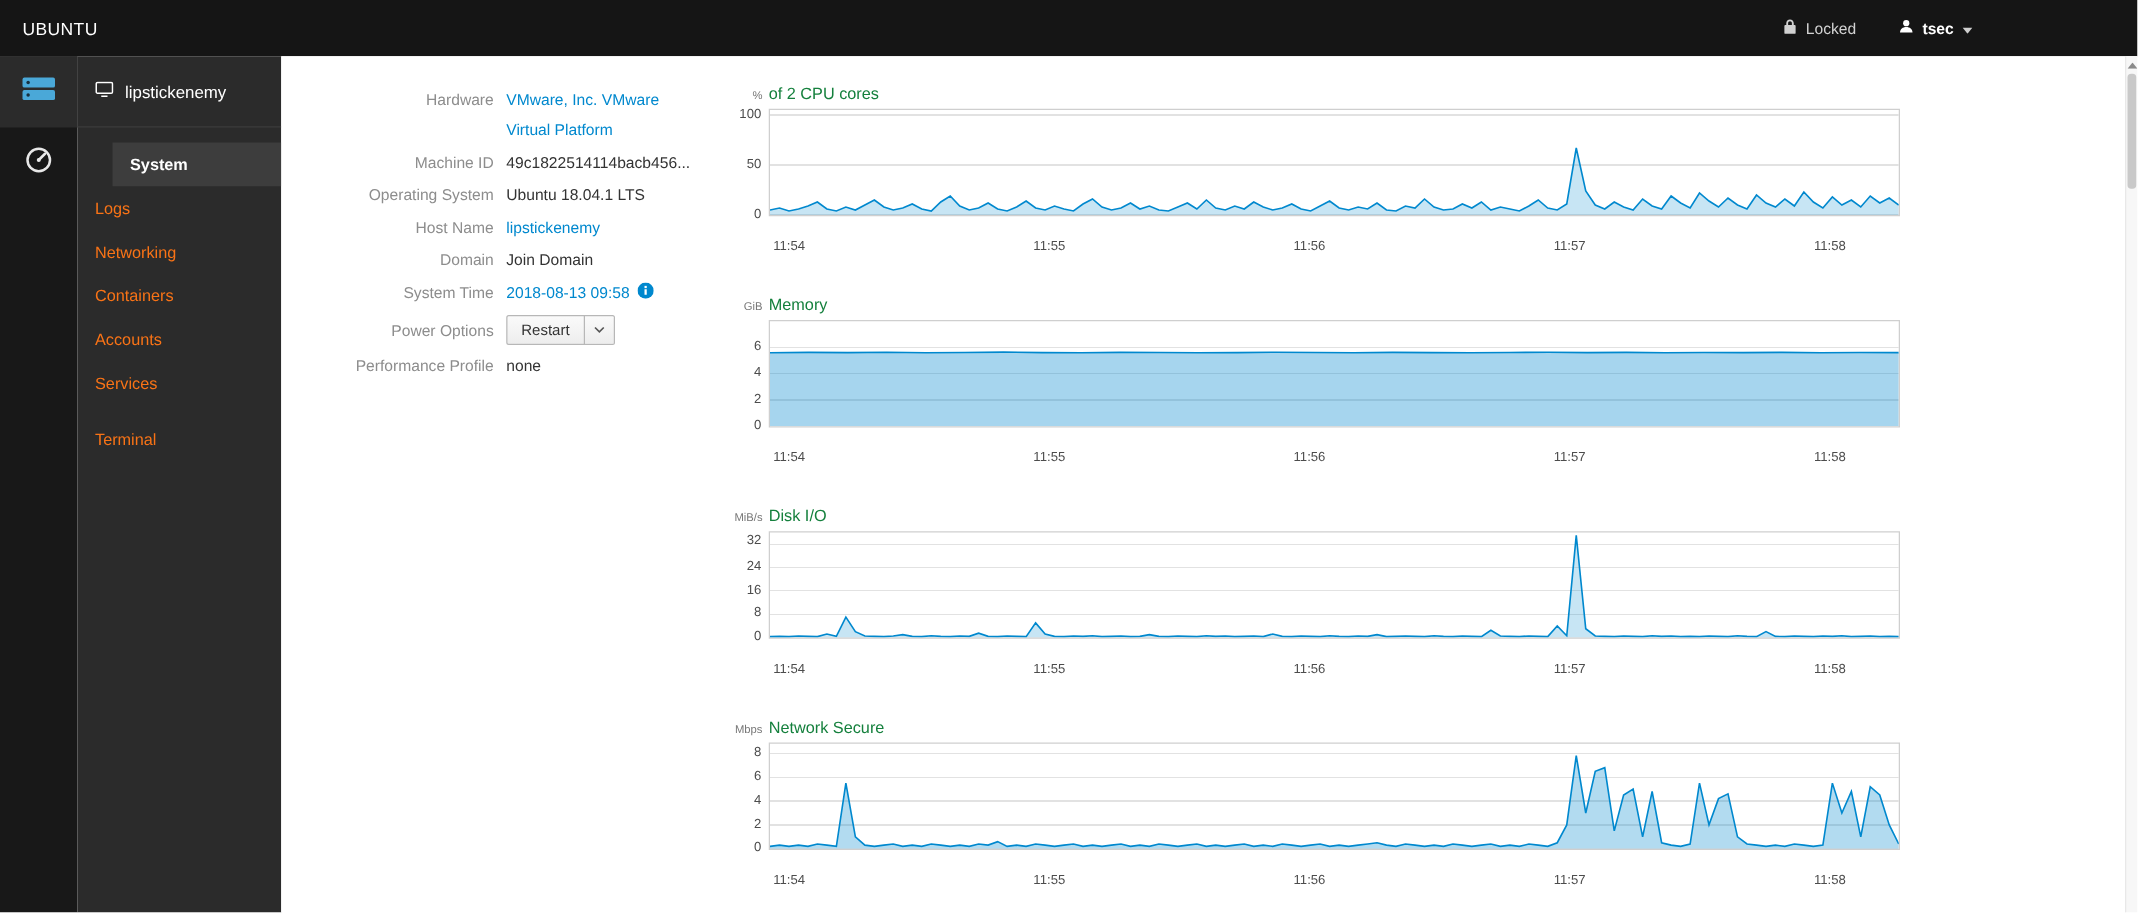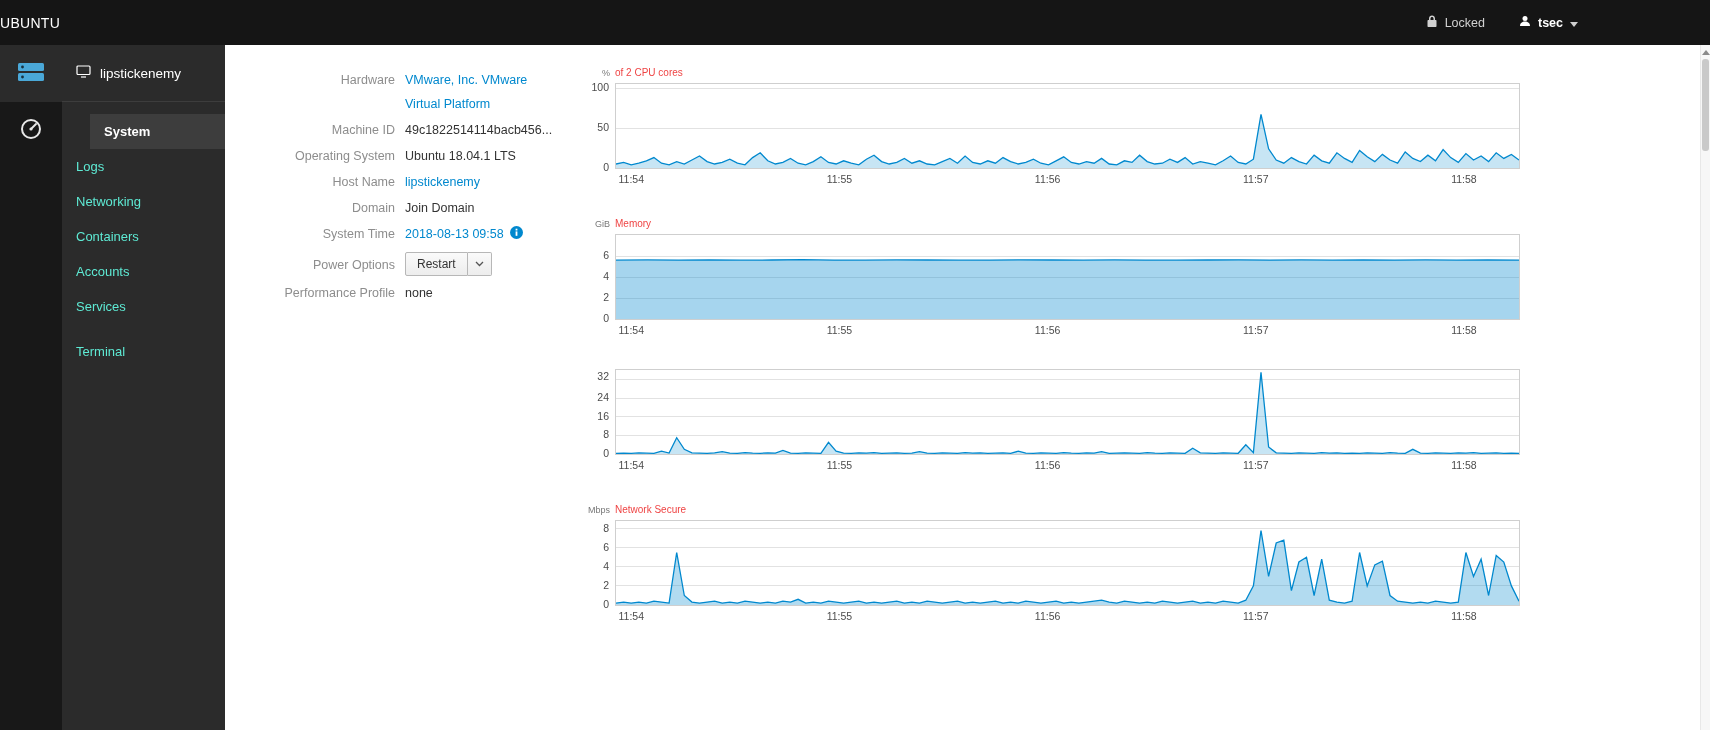--- a/index.html
+++ b/index.html
@@ -2,38 +2,38 @@
 <html><head>
 <meta charset="utf-8">
 <style>
   * { margin:0; padding:0; box-sizing:border-box; }
   html,body { width:1710px; height:730px; overflow:hidden; background:#fff;
               font-family:"Liberation Sans", sans-serif; }
 
   
   .topbar { height:45px; background:#151515; display:flex; align-items:center;
             justify-content:space-between; }
-  .brand { color:#fff; font-size:14px; letter-spacing:.3px; }
+  .brand { color:#fff; font-size:14px; padding-left:18px; letter-spacing:.3px; }
   .topbar-right { display:flex; align-items:center; gap:34px; padding-right:132px; }
   .locked { display:flex; align-items:center; gap:7px; color:#d2d2d2; font-size:12.5px; cursor:pointer; }
   .usermenu { display:flex; align-items:center; gap:7px; color:#fff; font-size:12.5px;
               font-weight:bold; cursor:pointer; }
 
   
   .app { display:flex; height:685px; position:relative; }
 
   .iconstrip { width:62px; background:#181818; flex:0 0 62px; }
   .icon-tile { height:57px; display:flex; align-items:center; justify-content:center; cursor:pointer; }
   .icon-tile.active { background:#2b2b2b; }
 
   .nav { width:163px; flex:0 0 163px; background:#2b2b2b; display:flex; flex-direction:column; }
   .nav-header { height:57px; display:flex; align-items:center; gap:9px; padding-left:14px;
                 border-bottom:1px solid #3d3d3d; color:#fff; font-size:13.5px; }
   .nav-items { padding-top:12px; }
-  .nav-item { color:#5eead4; font-size:13px; padding:10px 10px 10px 14px; cursor:pointer; }
+  .nav-item { color:#f97316; font-size:13px; padding:10px 10px 10px 14px; cursor:pointer; }
   .nav-item.active { background:#3d3d3d; color:#fff; font-weight:bold;margin-left:28px; }
   .nav-item.terminal-gap { margin-top:10px; }
 
   
   .content { flex:1; background:#fff; display:flex; align-items:flex-start; padding-top:22px; }
 
   .sysinfo { flex:0 0 360px; }
   .row { display:flex; padding:4.5px 0; font-size:12.5px; line-height:17px; align-items:flex-start; }
   .lbl { width:180px; text-align:right; padding-right:10px; color:#8d8d8d; flex:0 0 180px; }
   .val { flex:1; color:#333; white-space:nowrap; }
@@ -49,27 +49,27 @@
          border-radius:2px 0 0 2px; font-family:"Liberation Sans",sans-serif; }
   .btn-caret { border-left:none; padding:4px 7px; border-radius:0 2px 2px 0;
                display:inline-flex; align-items:center; }
 
   
   .charts { flex:0 0 935px; padding-top:0; }
   .chart-block { margin-bottom:29px; }
   .chart-title { display:flex; align-items:baseline; margin-bottom:5px; }
   .chart-unit { width:30px; flex:0 0 30px; text-align:right; padding-right:5px;
                 font-size:9px; color:#777; }
-  .chart-link { font-size:10px; color:#ef4444; cursor:pointer; }
+  .chart-link { font-size:13px; color:#15803d; cursor:pointer; }
   .chart-row { display:flex; }
   .ylabels { width:30px; flex:0 0 30px; position:relative; }
   .ytick { position:absolute; right:6px; font-size:10.5px; color:#4c4c4c; }
   .plot { flex:1; height:86px; border:1px solid #cfcfcf; background:#fff; position:relative; }
   .plot svg { display:block; }
-  .xlabels { margin-left:30px; position:relative; height:16px; margin-top:4px; }
+  .xlabels { margin-left:30px; position:relative; height:16px; margin-top:18px; }
   .xtick { position:absolute; top:0; transform:translateX(-50%); font-size:10.5px; color:#4c4c4c; }
 
   
   .scrollbar { position:absolute; right:0; top:0; bottom:0; width:10px; background:#f7f7f7;
                border-left:1px solid #e8e8e8; }
   .scroll-up { position:absolute; top:3px; left:1px; width:8px; height:8px;
                display:flex; align-items:center; justify-content:center; cursor:pointer; }
   .scroll-thumb { position:absolute; top:14px; left:1px; width:7px; height:92px;
                   background:#c9c9c9; border-radius:3px; cursor:pointer; }
 </style>
@@ -250,20 +250,24 @@
         <div class="xlabels">
             <span class="xtick" style="left: 1.8%;">11:54</span>
             <span class="xtick" style="left: 24.8%;">11:55</span>
             <span class="xtick" style="left: 47.8%;">11:56</span>
             <span class="xtick" style="left: 70.8%;">11:57</span>
             <span class="xtick" style="left: 93.8%;">11:58</span>
           </div>
       </div>
 
       <div class="chart-block">
+        <div class="chart-title">
+          <span class="chart-unit">MiB/s</span>
+          <a class="chart-link">Disk I/O</a>
+        </div>
         <div class="chart-row">
           <div class="ylabels">
               <span class="ytick" style="top: 78px;">0</span>
               <span class="ytick" style="top: 59.3333px;">8</span>
               <span class="ytick" style="top: 40.6667px;">16</span>
               <span class="ytick" style="top: 22px;">24</span>
               <span class="ytick" style="top: 1px;">32</span>
             </div>
           <div class="plot">
               <svg width="903" height="84">

